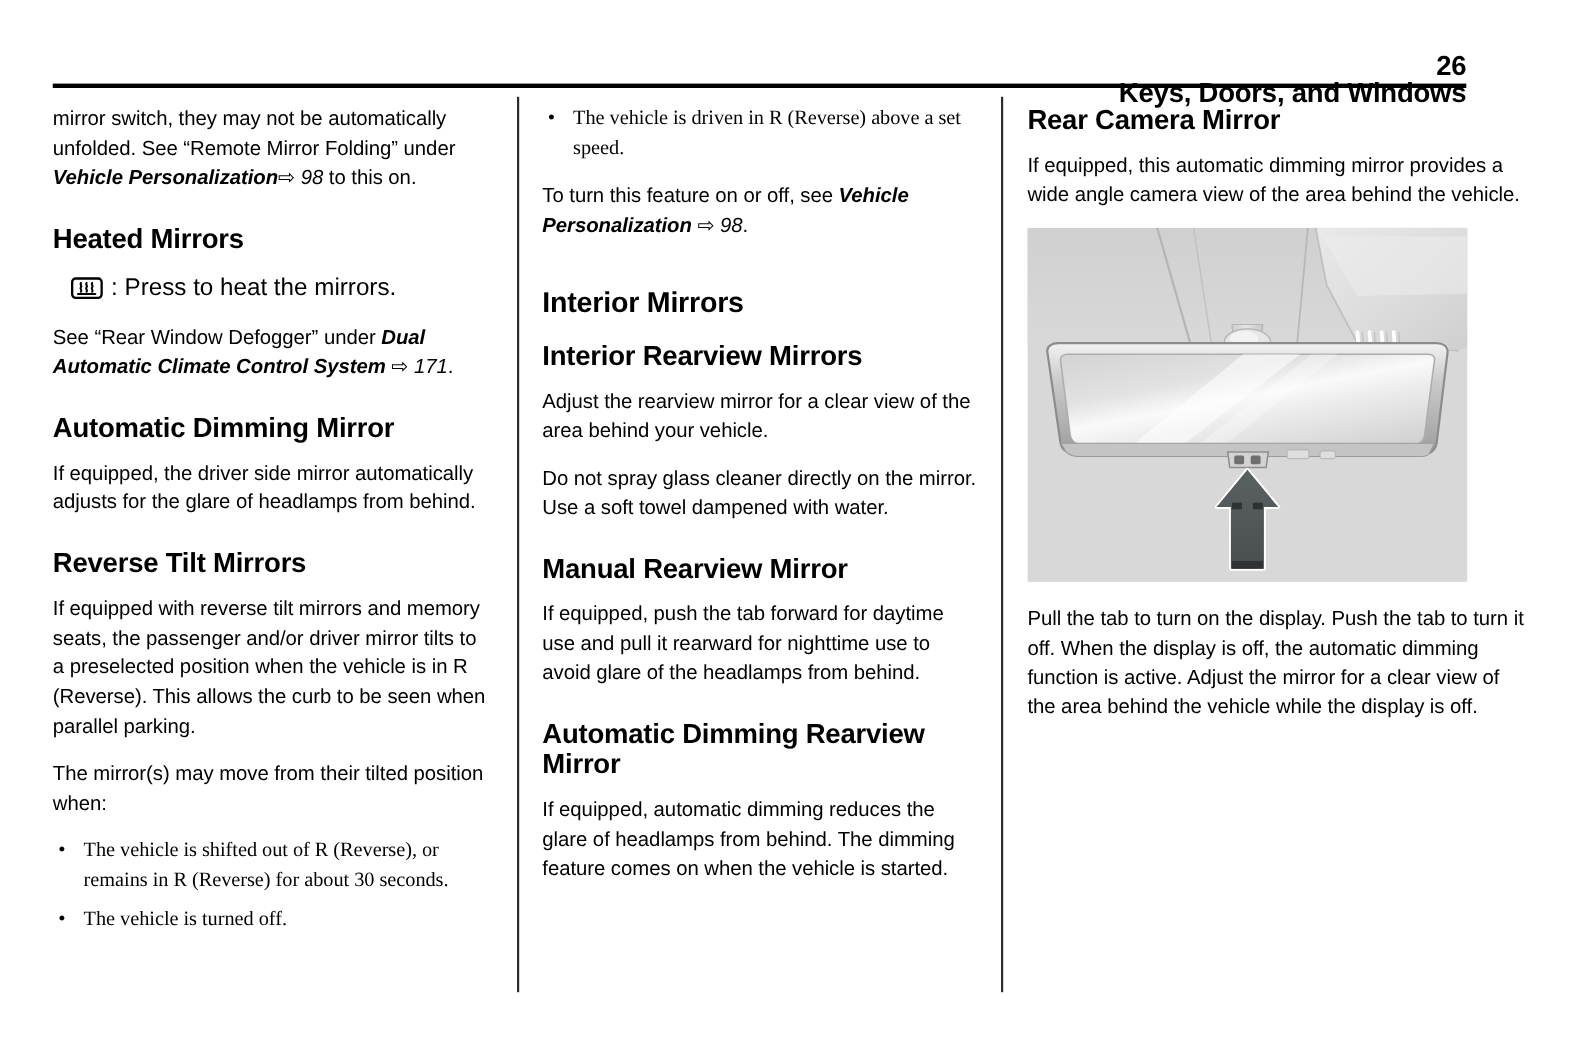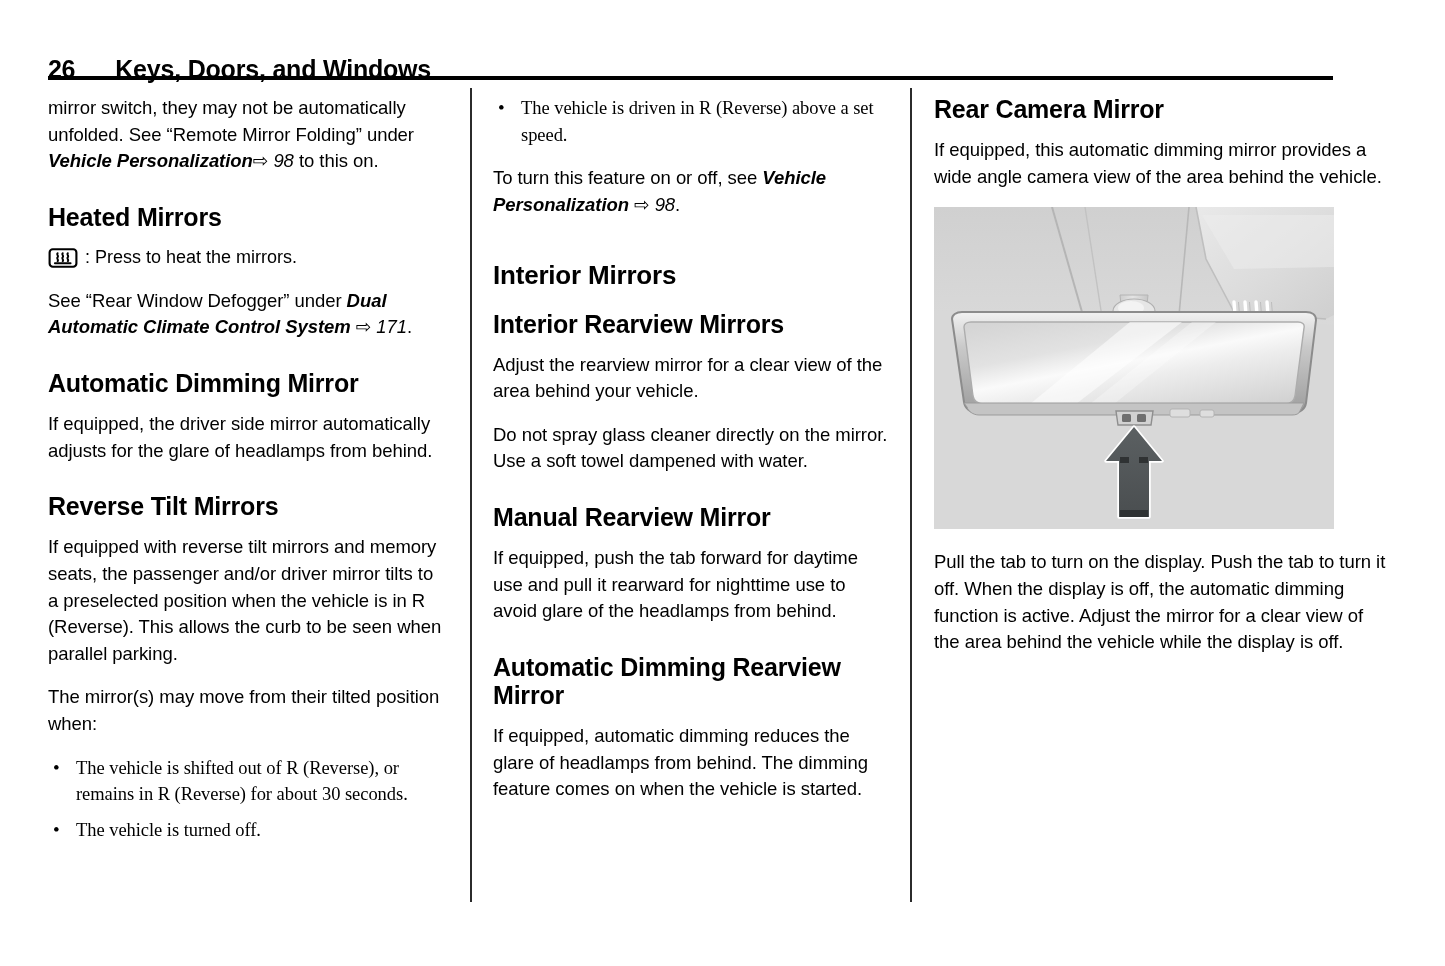--- a/index.html
+++ b/index.html
@@ -25,20 +25,21 @@
 
   
   .page-header {
     position: absolute;
     left: 48px;
     top: 48px;
     width: 1285px;
     height: 34px;
     display: flex;
     align-items: flex-end;
+    flex-direction: column;
   }
   .page-number {
     font-size: 25px;
     font-weight: bold;
     letter-spacing: -0.3px;
     line-height: 1;
   }
   .header-title {
     font-size: 25px;
     font-weight: bold;
@@ -116,23 +117,23 @@
     position: absolute;
     left: 5px;
     top: -1px;
     font-size: 19px;
   }
 
   
   .icon-line {
     display: flex;
     align-items: center;
-    font-size: 18px;
+    font-size: 22px;
     line-height: 1.44;
-    margin: 0 0 17px 0;
+    margin: 0 0 17px 16px;
     text-align: right;
   }
   .heat-icon {
     display: inline-block;
     width: 30px;
     height: 22px;
     margin-right: 3px;
     flex: none;
   }
   .icon-line .icon-text { margin-left: 4px; }

